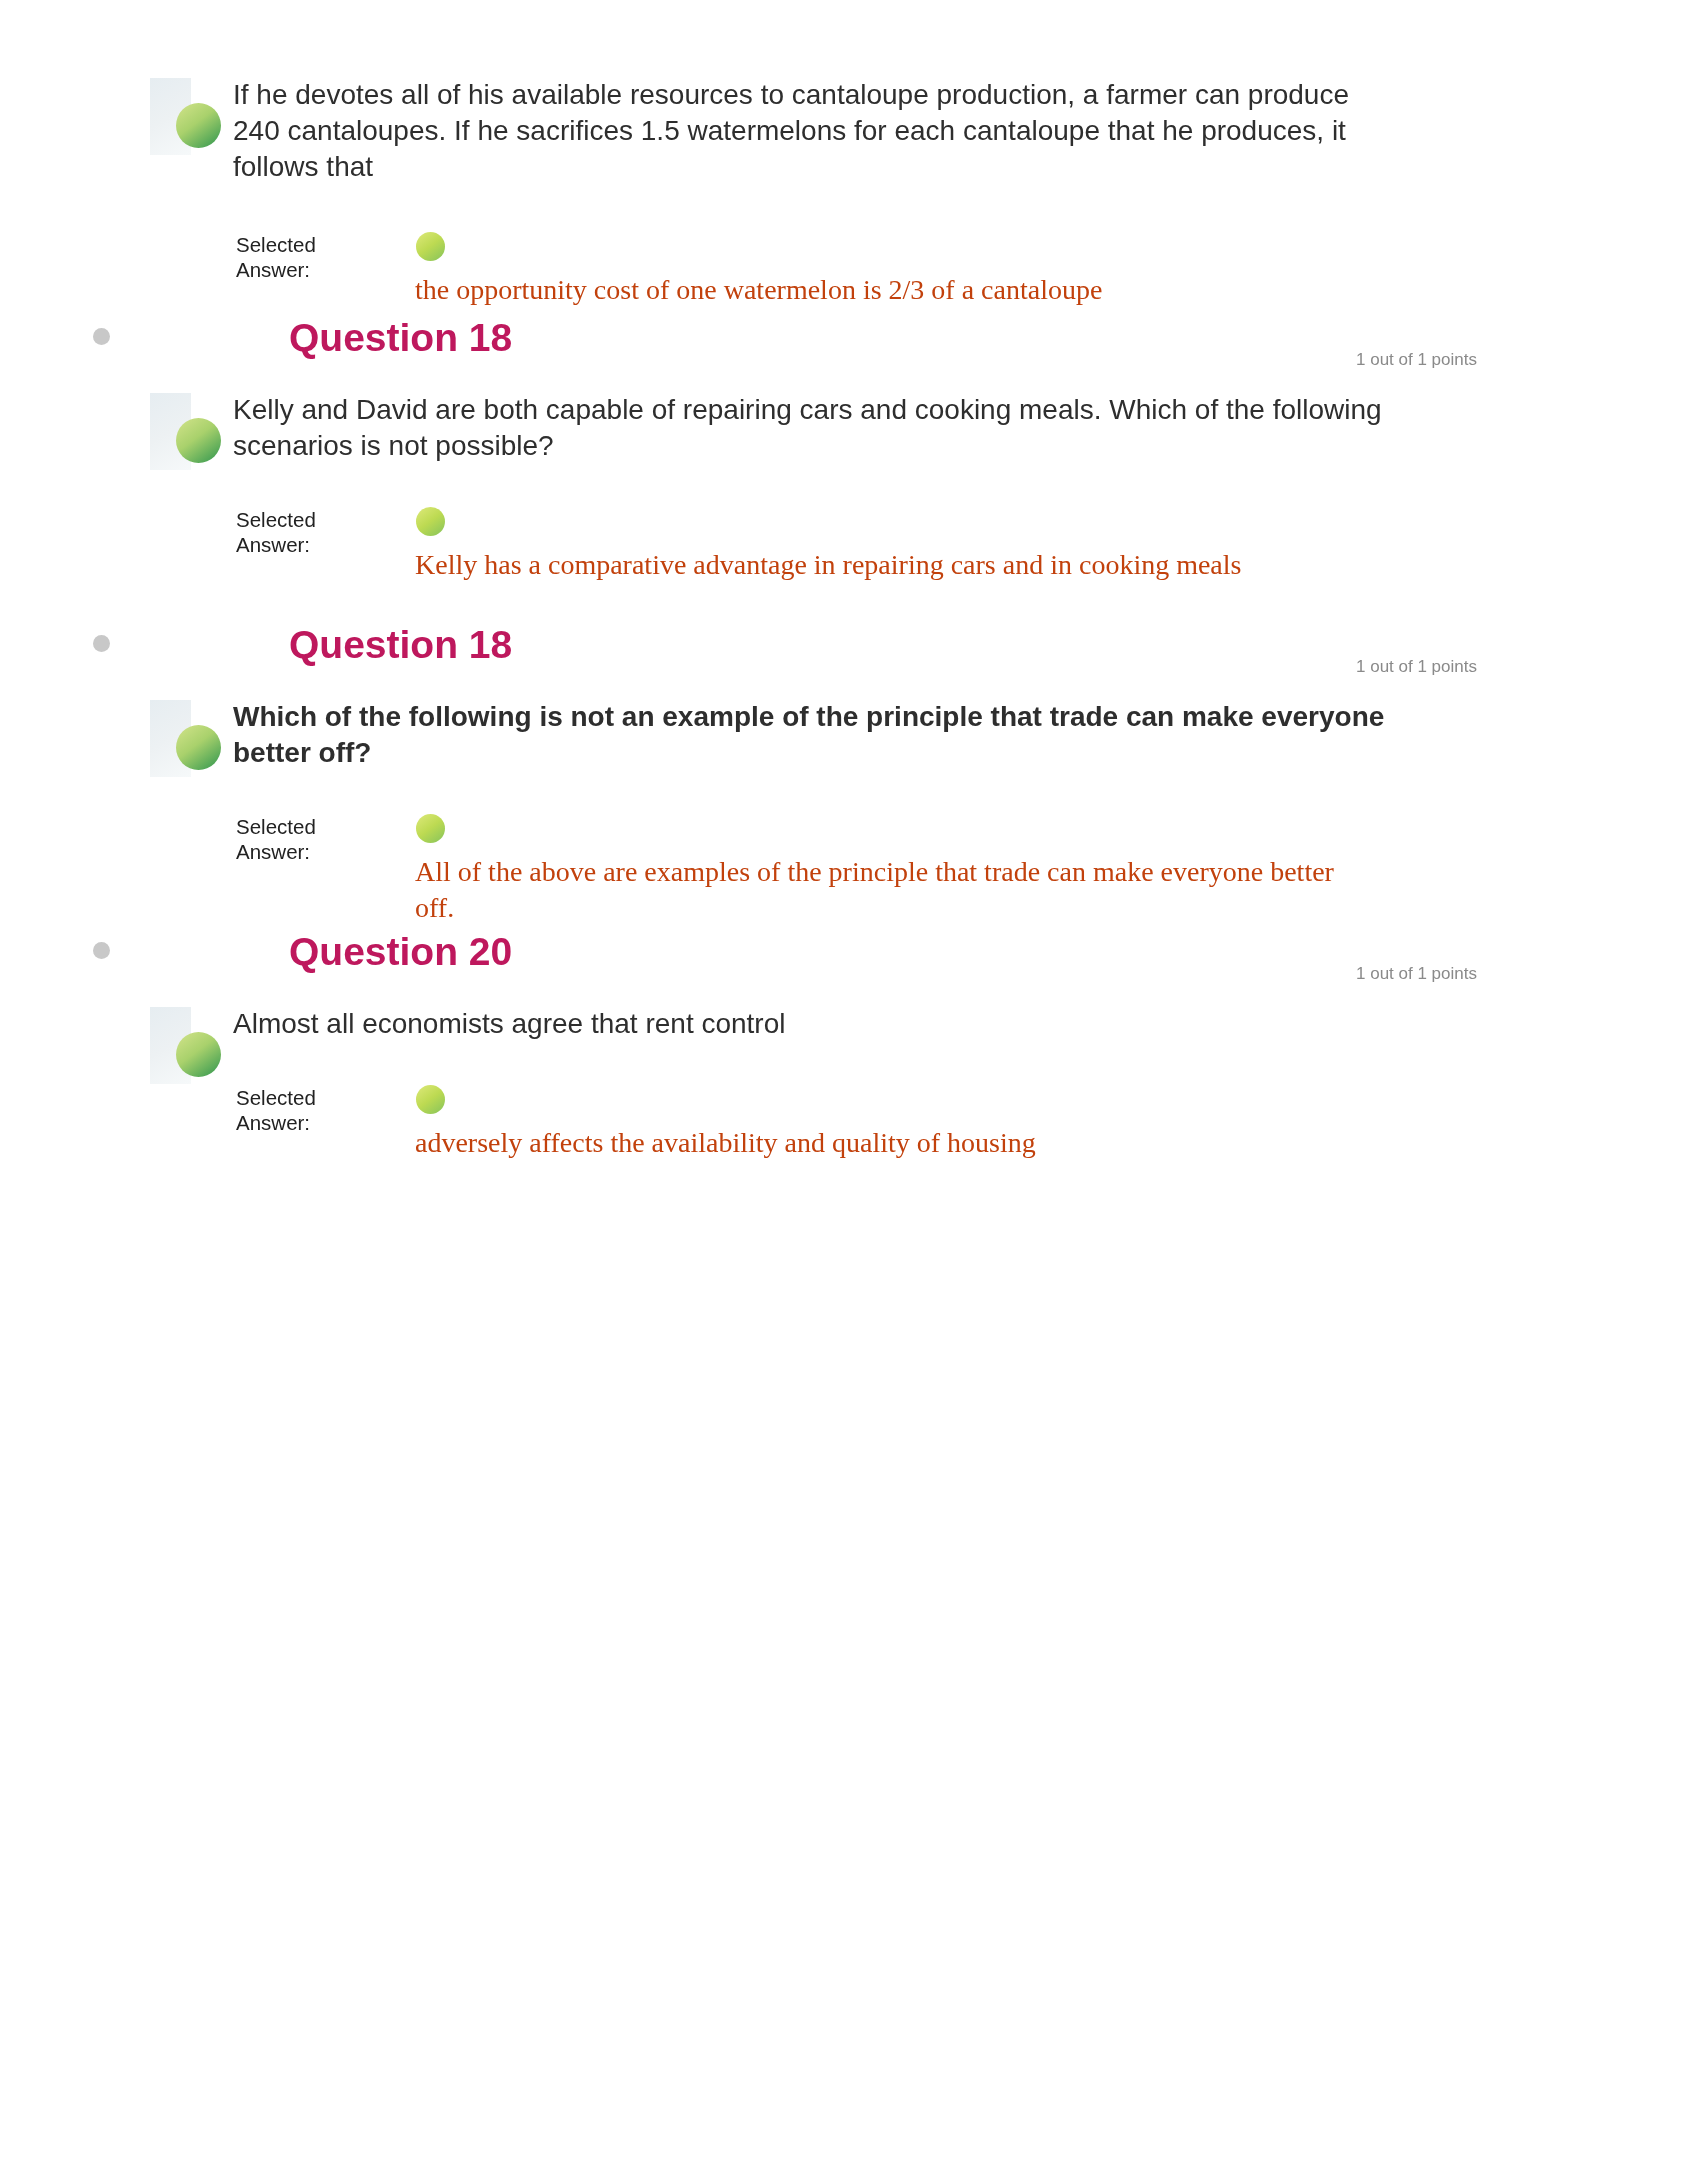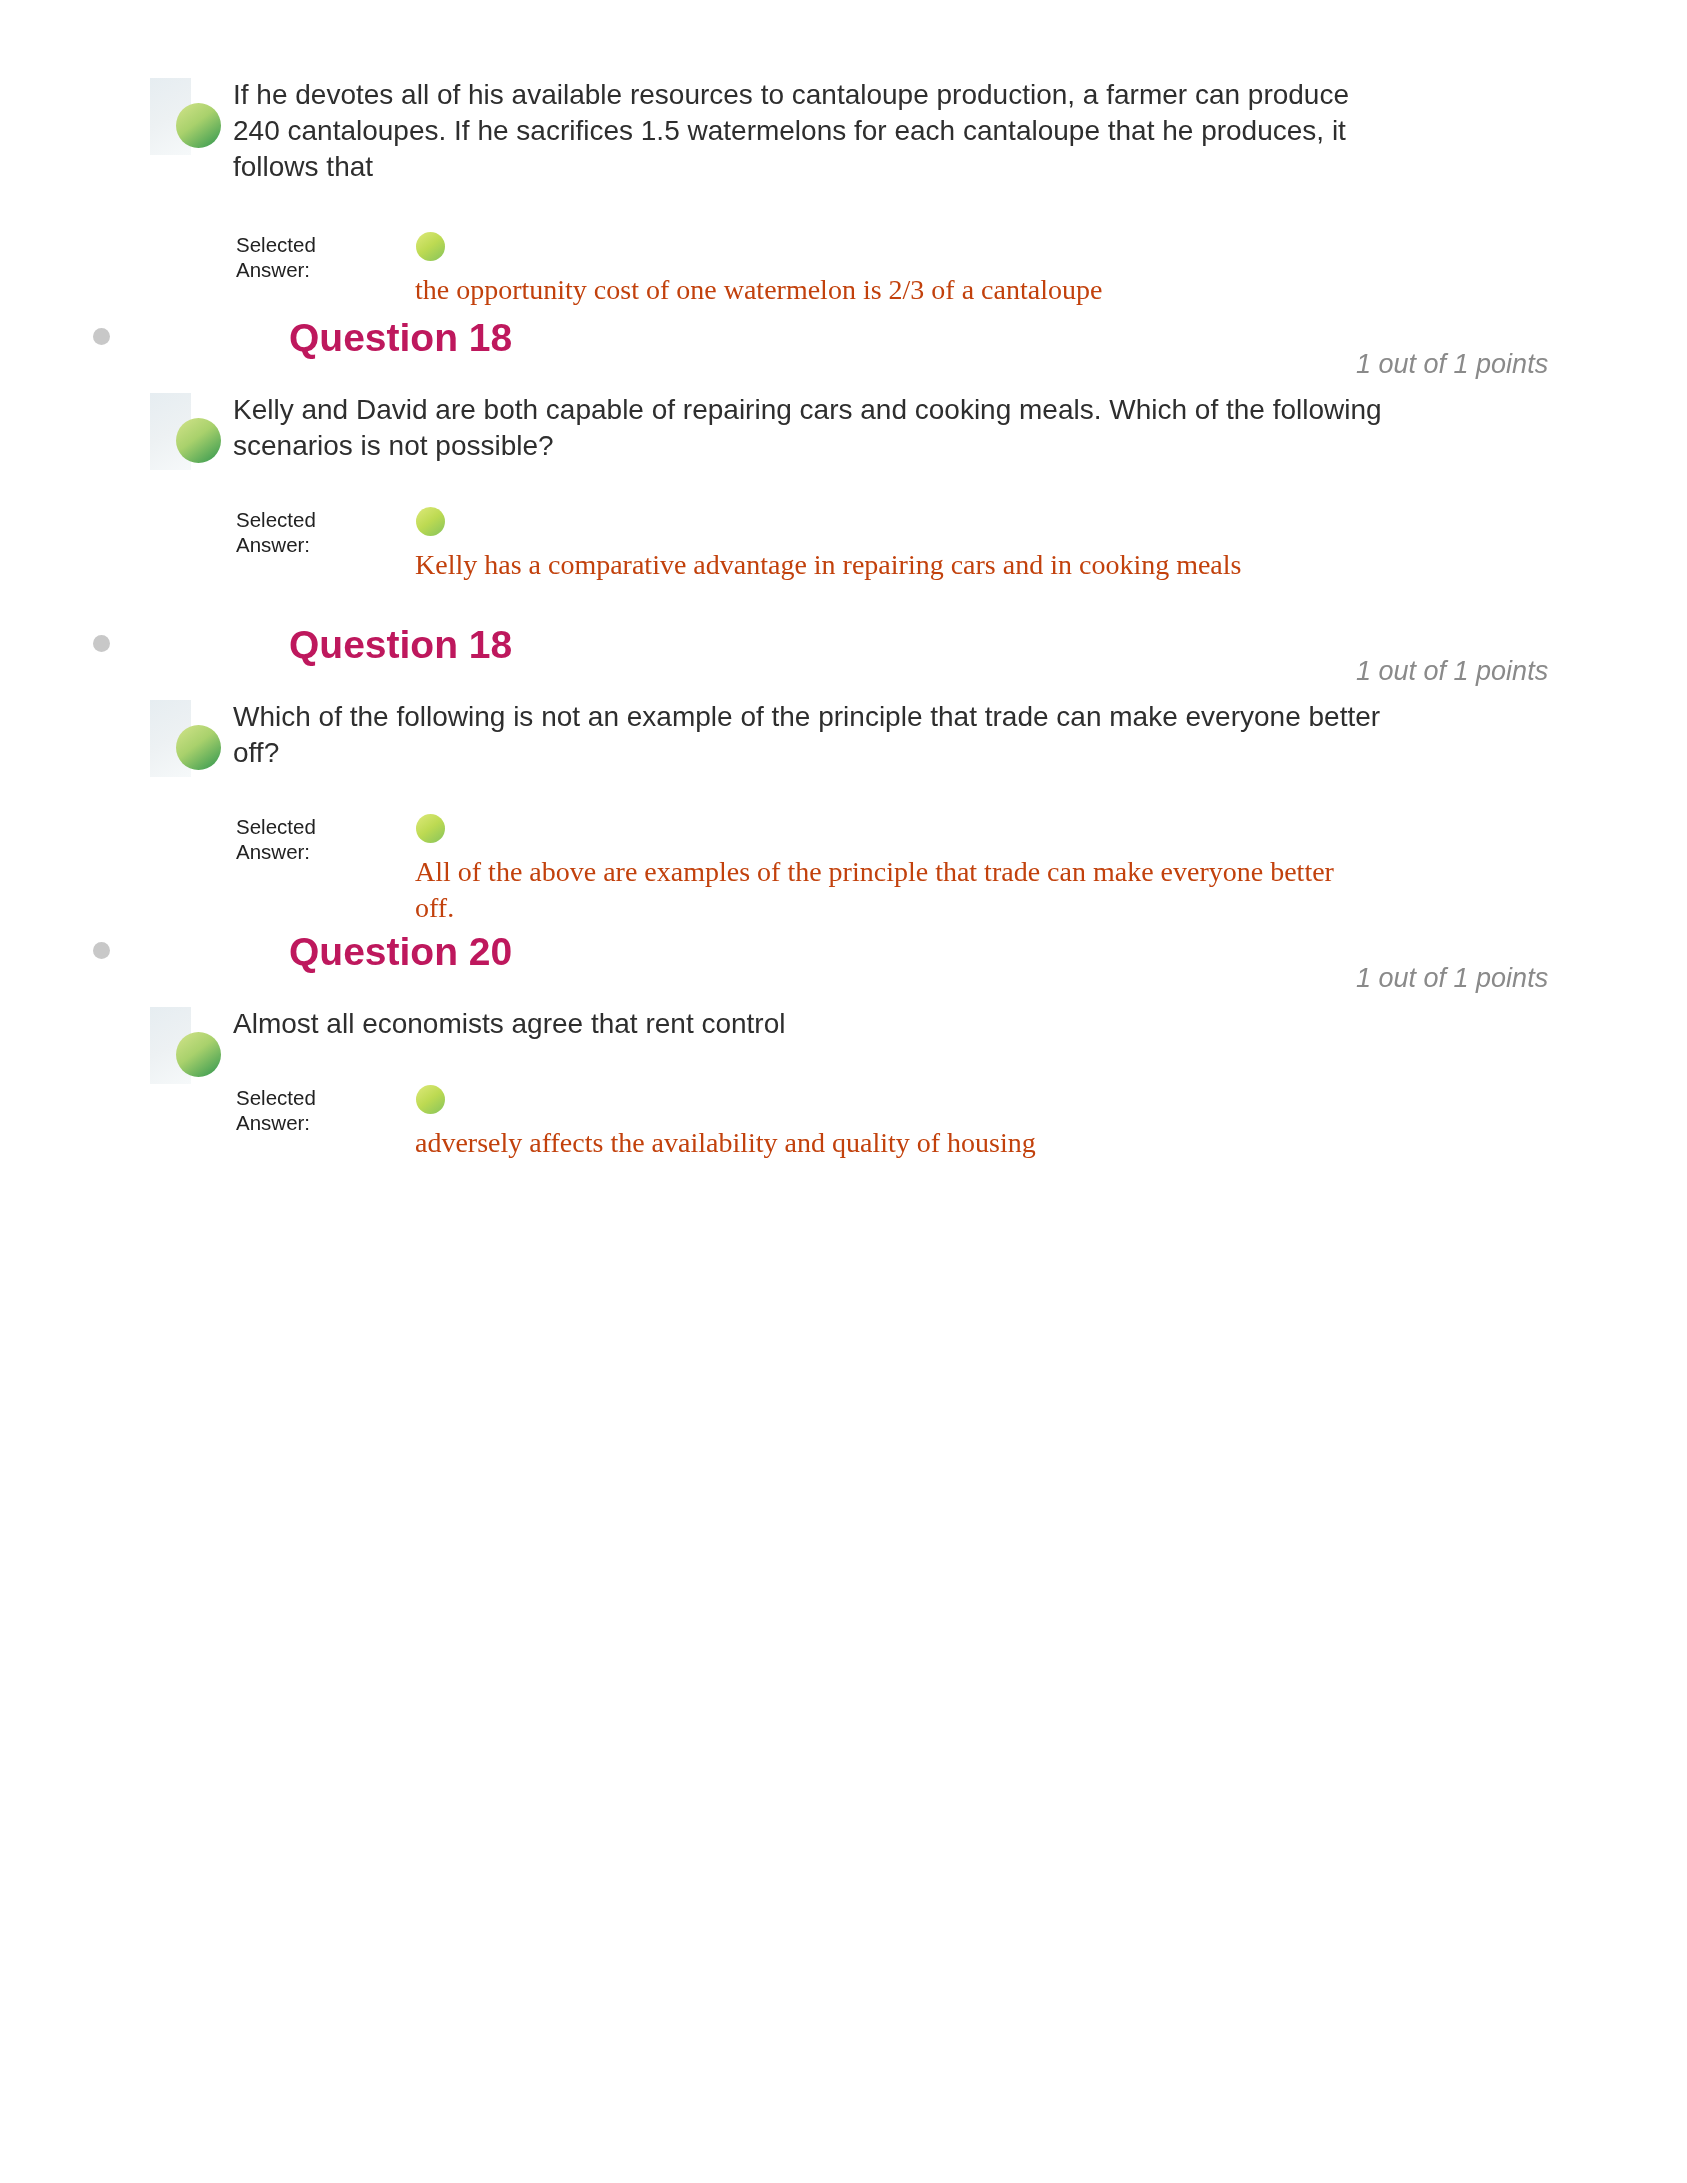--- a/index.html
+++ b/index.html
@@ -2,21 +2,21 @@
 <html style="font-size:10.6px"><head>
 <meta charset="utf-8">
 <style>
   html,body{margin:0;padding:0;background:#ffffff;}
   body{width:1687px;height:2183px;font-family:"Liberation Sans",sans-serif;}
   .page{position:relative;width:1687px;height:2183px;overflow:hidden;background:#fff;border-radius:31px;}
   .qblock{position:static;}
   .abs{position:absolute;margin:0;}
   .qtext{left:233px;font-size:28px;line-height:36px;color:#2e2e2e;width:1168px;}
   .qhead{left:289px;font-size:39px;font-weight:bold;color:#be185d;line-height:1;}
-  .qpoints{left:1356px;font-size:27px;color:#8a8a8a;white-space:nowrap;line-height:1;font-style:italic;}
+  .qpoints{left:1356px;font-size:17px;color:#8a8a8a;white-space:nowrap;line-height:1;}
   .anslabel{left:236px;font-size:20.5px;line-height:24.5px;color:#222222;width:112px;display:block;}
   .anstext{left:415px;font-size:28px;line-height:36px;color:#c2410c;font-family:Liberation Serif, serif;}
   .bluebg{left:150px;width:41px;height:77px;display:block;
           background:linear-gradient(150deg,#e6edf1 0%,#edf1f3 50%,#f6f9fa 100%);}
   .qicon{left:176px;display:block;line-height:0;}
   .aicon{left:416px;display:block;line-height:0;}
   .marker{left:93px;width:17px;height:17px;background:#c8c8c8;border-radius:50%;display:block;}
   svg{display:block;}
 </style>
 </head>
@@ -99,21 +99,21 @@
           <defs>
             <linearGradient id="grad-q3" x1="0.1" y1="0" x2="0.85" y2="1">
               <stop offset="0" stop-color="#cfe288"></stop>
               <stop offset="0.45" stop-color="#a9d16c"></stop>
               <stop offset="1" stop-color="#3c9c52"></stop>
             </linearGradient>
           </defs>
           <circle cx="34" cy="34" r="34" fill="url(#grad-q3)"></circle>
         </svg>
       </span>
-  <p class="abs qtext" style="top:699px;">Which of the following is not an example of the principle that trade can make everyone better off?</p>
+  <p class="abs qtext" style="top:699px;font-weight:bold;">Which of the following is not an example of the principle that trade can make everyone better off?</p>
   <span class="abs anslabel" style="top:815px;">Selected Answer:</span>
   <span class="abs aicon" style="top:814px;">
         <svg width="29" height="29" viewBox="0 0 44 44" aria-hidden="true">
           <defs>
             <linearGradient id="grad-a3" x1="0.1" y1="0" x2="0.85" y2="1">
               <stop offset="0" stop-color="#dbe877"></stop>
               <stop offset="0.5" stop-color="#bdda52"></stop>
               <stop offset="1" stop-color="#8cc65a"></stop>
             </linearGradient>
           </defs>

